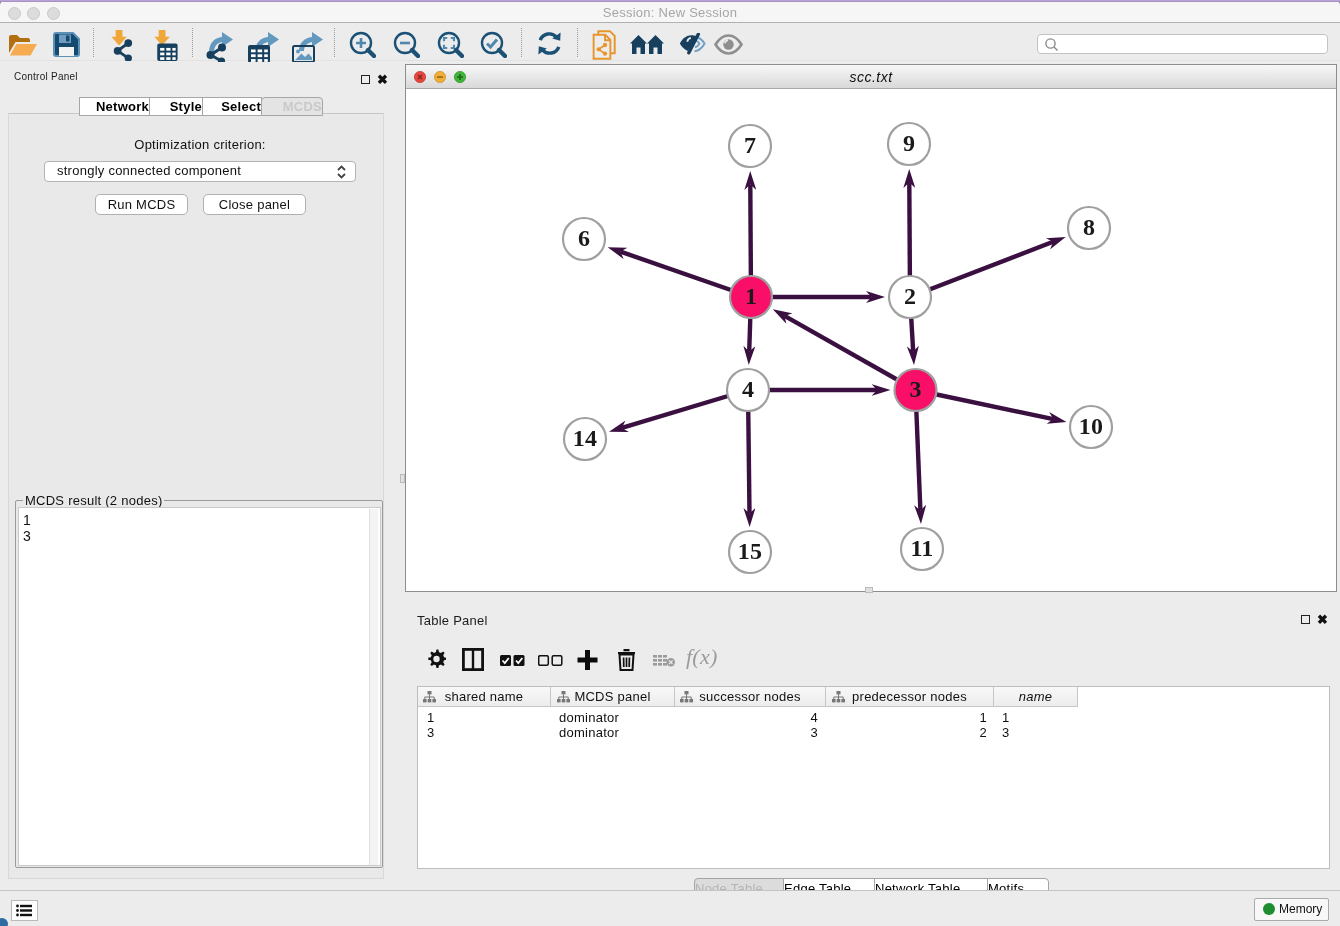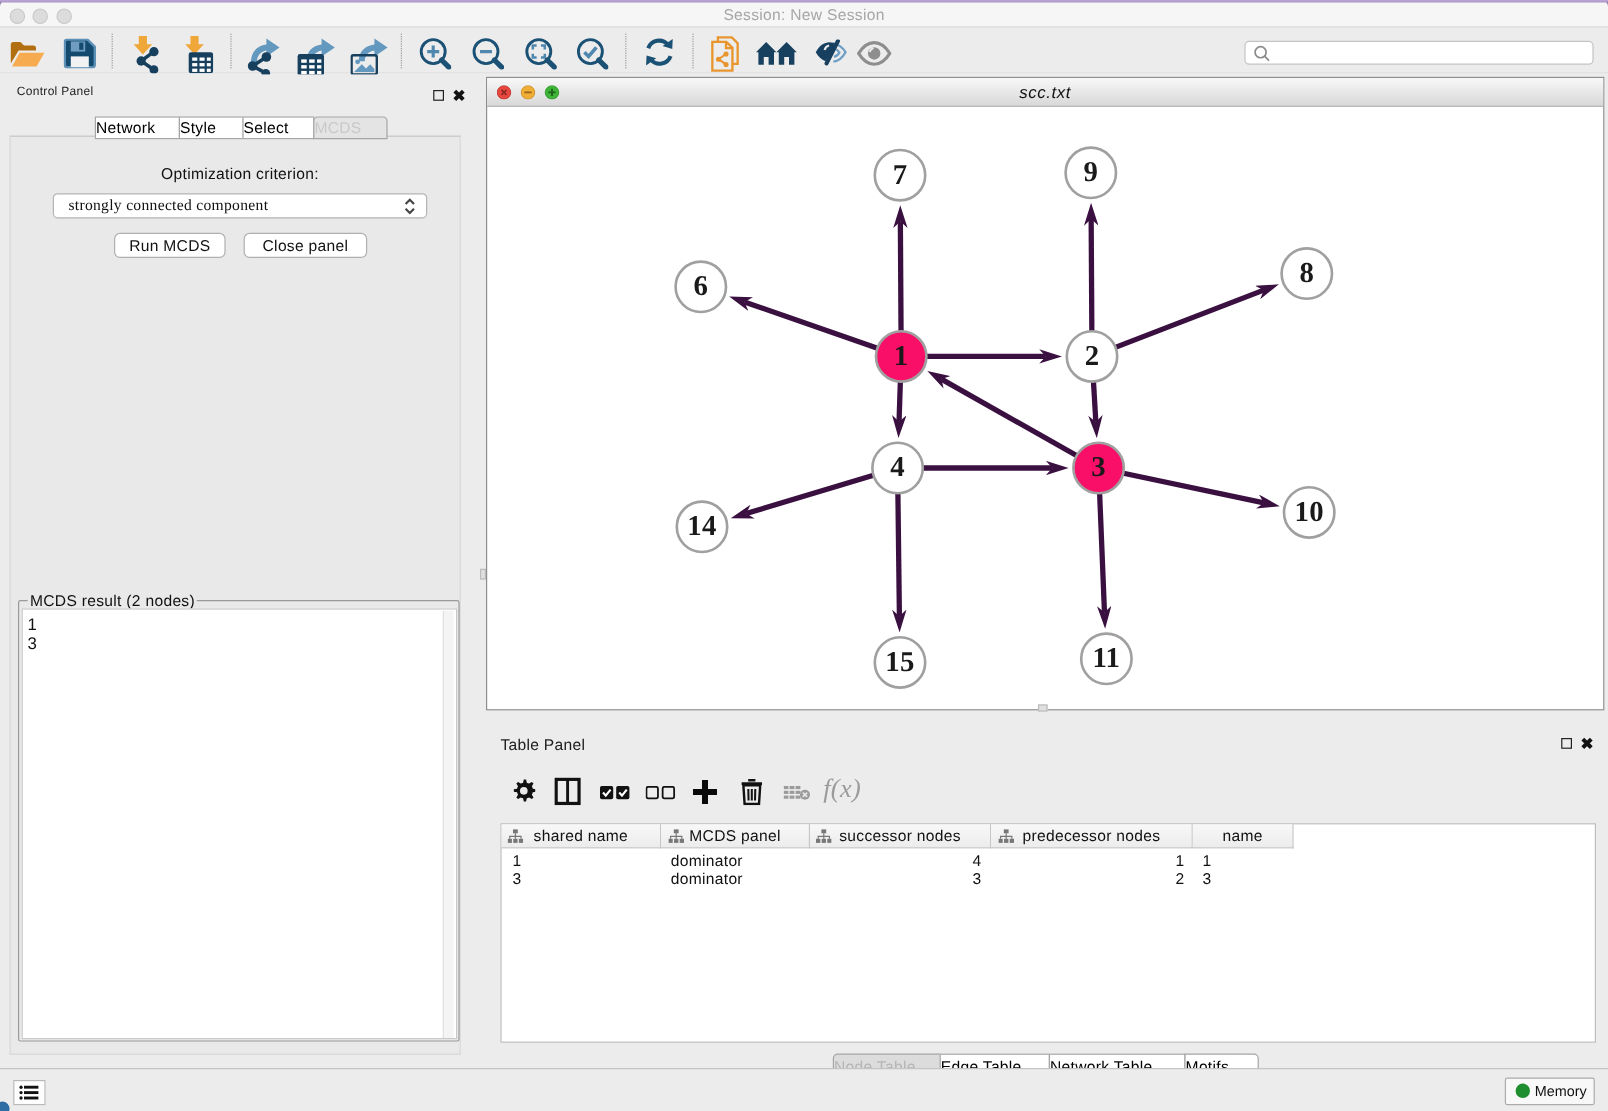--- a/index.html
+++ b/index.html
@@ -26,26 +26,26 @@
   #searchbox { position:absolute; left:1037px; top:11px; width:291px; height:20px;
     background:#fff; border:1px solid #c3c3c3; border-radius:4px; }
 
   
   #cpanel { position:absolute; left:0; top:62px; width:391px; height:829px; background:#ececec; }
   #cpanel-hdr { position:absolute; left:14px; top:9px; font-size:10px; color:#1c1c1c; }
   .float-ic { position:absolute; width:9px; height:9px; border:1.5px solid #222; }
   .close-x { position:absolute; font-size:13px; color:#111; font-weight:bold; }
   #cp-tabs { position:absolute; left:79px; top:35px; height:19px; }
   .tab { position:absolute; top:0; height:19px; border:1px solid #a6a6a6; background:#fff;
-    font-size:13px; color:#000; text-align:left; line-height:17px; }
+    font-size:13px; color:#000; text-align:right; line-height:17px;font-weight:bold; }
   #cp-content { position:absolute; left:8px; top:51px; width:376px; height:766px;
     border:1px solid #d8d8d8; border-top:1px solid #c6c6c6; background:#e9e9e9; }
   #opt-label { position:absolute; left:12px; top:75px; width:376px; text-align:center; font-size:13px; color:#111; }
   #dropdown { position:absolute; left:44px; top:99px; width:312px; height:21px; background:#fff;
-    border:1px solid #b4b4b4; border-radius:4px; font-size:13px; color:#111; line-height:17px; padding-left:12px;font-family:Liberation Serif, serif; }
+    border:1px solid #b4b4b4; border-radius:4px; font-size:13px; color:#111; line-height:17px; padding-left:12px; }
   .btn { position:absolute; height:21px; background:#fff; border:1px solid #b0b0b0; border-radius:5px;
     font-size:13px; color:#111; text-align:center; line-height:19px; }
   #fieldset { position:absolute; left:15px; top:438px; width:368px; height:368px;
     border:1px solid #9a9a9a; border-radius:2px; }
   #fieldset-label { position:absolute; left:7px; top:-8px; background:#e9e9e9; padding:0 2px;
     font-size:13px; color:#111; }
   #mcds-list { position:absolute; left:2px; top:6px; width:363px; height:359px; background:#fff;
     border:1px solid #c9c9c9; font-size:14px; color:#111; }
   #mcds-scroll { position:absolute; right:2px; top:1px; width:9px; height:356px; background:#f4f4f4;
     border-left:1px solid #e0e0e0; }
@@ -396,21 +396,21 @@
       </svg>
 
       <div style="position:absolute; left:269px; top:8px; font-family:'Liberation Serif',serif; font-style:italic; font-size:22px; color:#9b9b9b;">f(x)</div>
     </div>
     <div id="tp-table">
       <div id="tp-thead">
         <div class="th" style="left:0px; width:133px;">shared name</div>
         <div class="th" style="left:133px; width:124px;">MCDS panel</div>
         <div class="th" style="left:257px; width:151px;">successor nodes</div>
         <div class="th" style="left:408px; width:168px;">predecessor nodes</div>
-        <div class="th" style="left:576px; width:84px; border-right:1px solid #c6c6c6;">name</div>
+        <div class="th" style="left:576px; width:84px; border-right:1px solid #c6c6c6;font-style:italic;">name</div>
         <svg class="hicon" style="position:absolute;left:5px;top:4px" width="13" height="12" viewBox="0 0 13 12">
             <g fill="#777">
               <rect x="4.5" y="0" width="4" height="3.4"></rect>
               <rect x="0" y="8" width="3.6" height="3.4"></rect>
               <rect x="4.7" y="8" width="3.6" height="3.4"></rect>
               <rect x="9.4" y="8" width="3.6" height="3.4"></rect>
               <path d="M6.5 3.4 L6.5 6 M1.8 8 L1.8 6 L11.2 6 L11.2 8 M6.5 6 L6.5 8" stroke="#777" stroke-width="1" fill="none"></path>
             </g>
           </svg>
         <svg class="hicon" style="position:absolute;left:139px;top:4px" width="13" height="12" viewBox="0 0 13 12">

